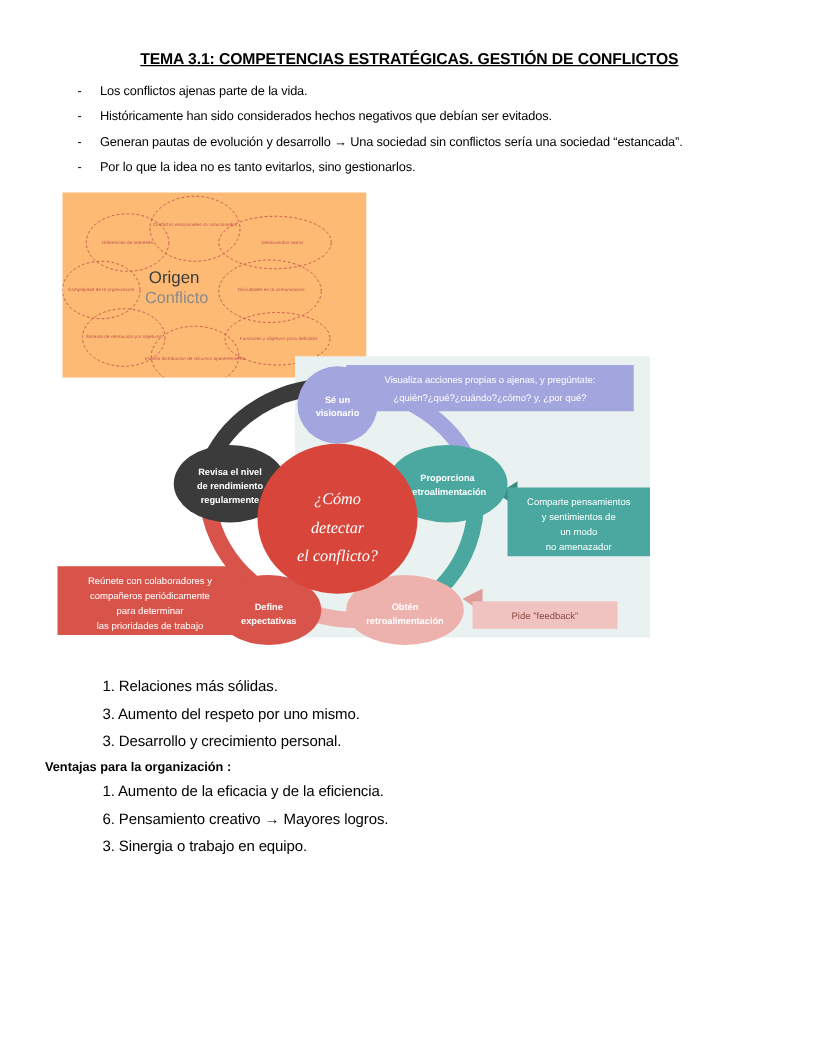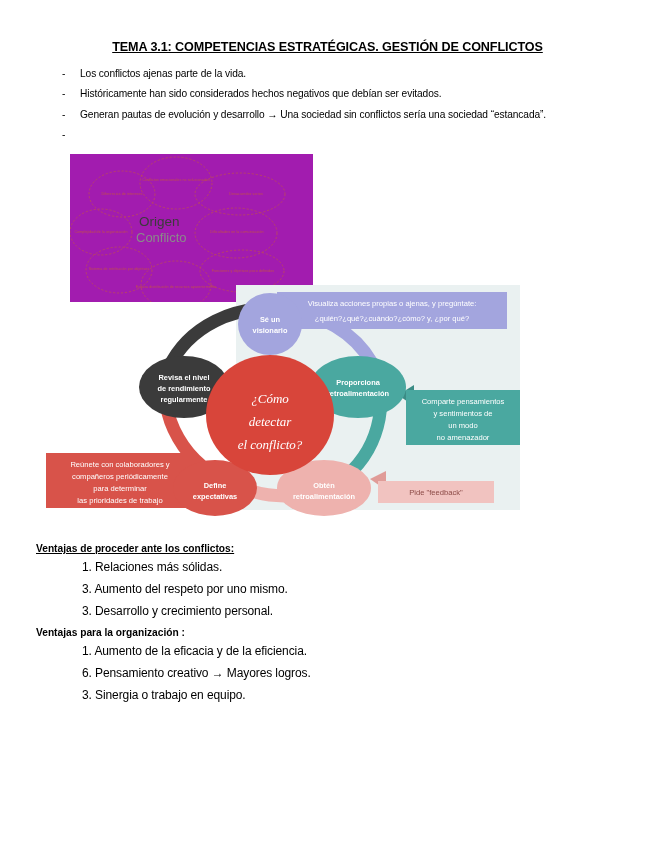--- a/index.html
+++ b/index.html
@@ -52,23 +52,23 @@
     letter-spacing: -0.1px;
   }
   .dash-list li .dash {
     position: absolute;
     left: 26px; top: 0;
   }
 
   
   .diagram1 {
     position: absolute;
-    left: 70px; top: 154px;
+    left: 50px; top: 154px;
     width: 243px; height: 148px;
-    background: #a21caf;
+    background: #fdba74;
   }
   .d1-svg { display: block; width: 243px; height: 148px; }
   .d1-center-1 {
     font-family: "Liberation Sans", sans-serif;
     font-size: 13.5px;
     fill: #3b3b3b;
     font-weight: normal;
   }
   .d1-center-2 {
     font-family: "Liberation Sans", sans-serif;
@@ -153,21 +153,21 @@
 
 <div class="page">
 
   <h1 class="doc-title">TEMA 3.1: COMPETENCIAS ESTRATÉGICAS. GESTIÓN DE CONFLICTOS</h1>
 
 
   <ul class="dash-list">
     <li><span class="dash">-</span><span>Los conflictos ajenas parte de la vida.</span></li>
     <li><span class="dash">-</span><span>Históricamente han sido considerados hechos negativos que debían ser evitados.</span></li>
     <li><span class="dash">-</span><span>Generan pautas de evolución y desarrollo → Una sociedad sin conflictos sería una sociedad “estancada”.</span></li>
-    <li><span class="dash">-</span></li>
+    <li><span class="dash">-</span><span>Por lo que la idea no es tanto evitarlos, sino gestionarlos.</span></li>
   </ul>
 </div>
 
 <div class="diagram1">
   <svg class="d1-svg" viewBox="0 0 243 148">
     <g fill="none" stroke="#c0504d" stroke-width="0.7" stroke-dasharray="2.2 1.8">
       <ellipse cx="106" cy="29" rx="36" ry="26"></ellipse>
       <ellipse cx="170" cy="40" rx="45" ry="21"></ellipse>
       <ellipse cx="52" cy="40" rx="33" ry="23"></ellipse>
       <ellipse cx="31" cy="78" rx="31" ry="23"></ellipse>
@@ -249,21 +249,20 @@
     <text class="node-text" x="144" y="117">regularmente</text>
 
     <ellipse cx="230" cy="130" rx="64" ry="60" fill="#d8453a"></ellipse>
     <text class="center-text" x="230" y="118">¿Cómo</text>
     <text class="center-text" x="230" y="141">detectar</text>
     <text class="center-text" x="230" y="164">el conflicto?</text>
   </svg>
 </div>
 
 <div class="lower">
-  <div class="u-head">Ventajas de proceder ante los conflictos:</div>
   <ul class="num-list">
     <li>1. Relaciones más sólidas.</li>
     <li>3. Aumento del respeto por uno mismo.</li>
     <li>3. Desarrollo y crecimiento personal.</li>
   </ul>
   <div class="b-head">Ventajas para la organización :</div>
   <ul class="num-list">
     <li>1. Aumento de la eficacia y de la eficiencia.</li>
     <li>6. Pensamiento creativo → Mayores logros.</li>
     <li>3. Sinergia o trabajo en equipo.</li>

